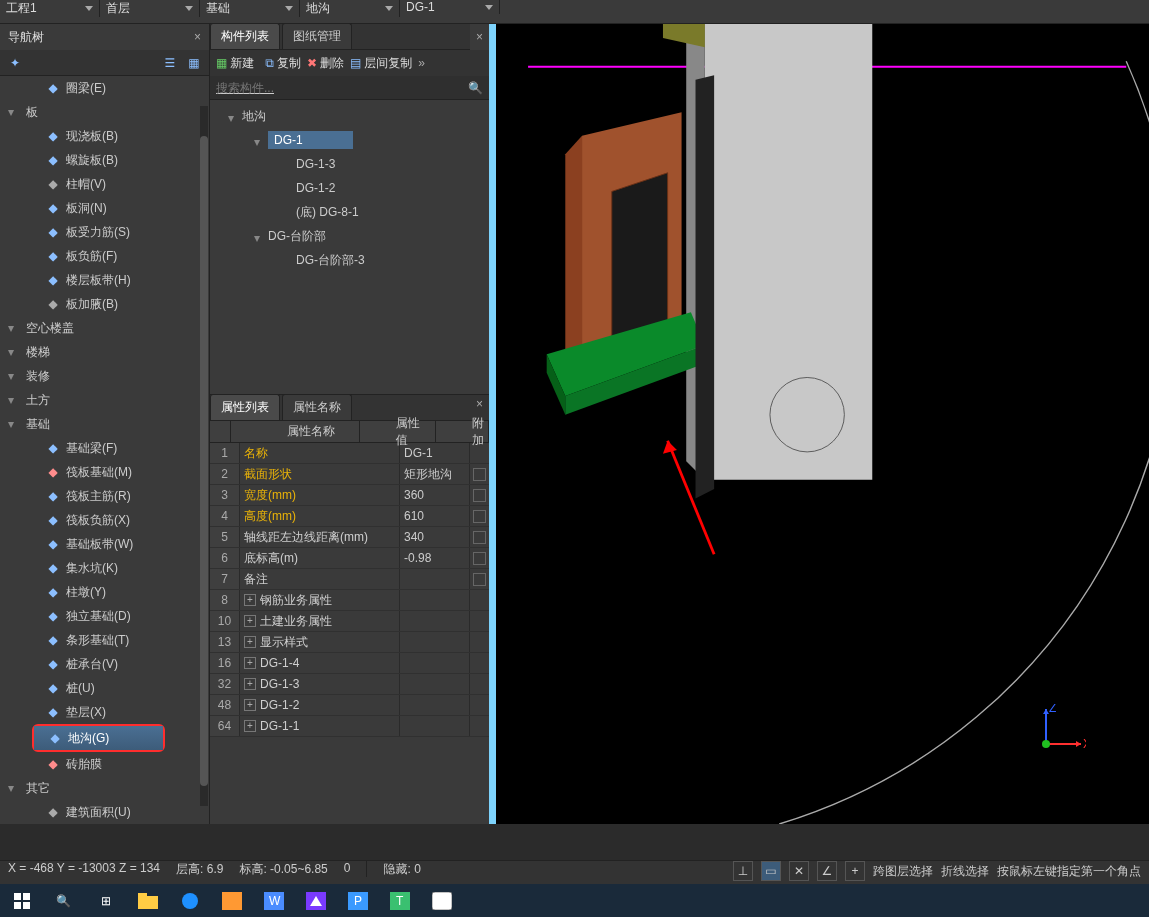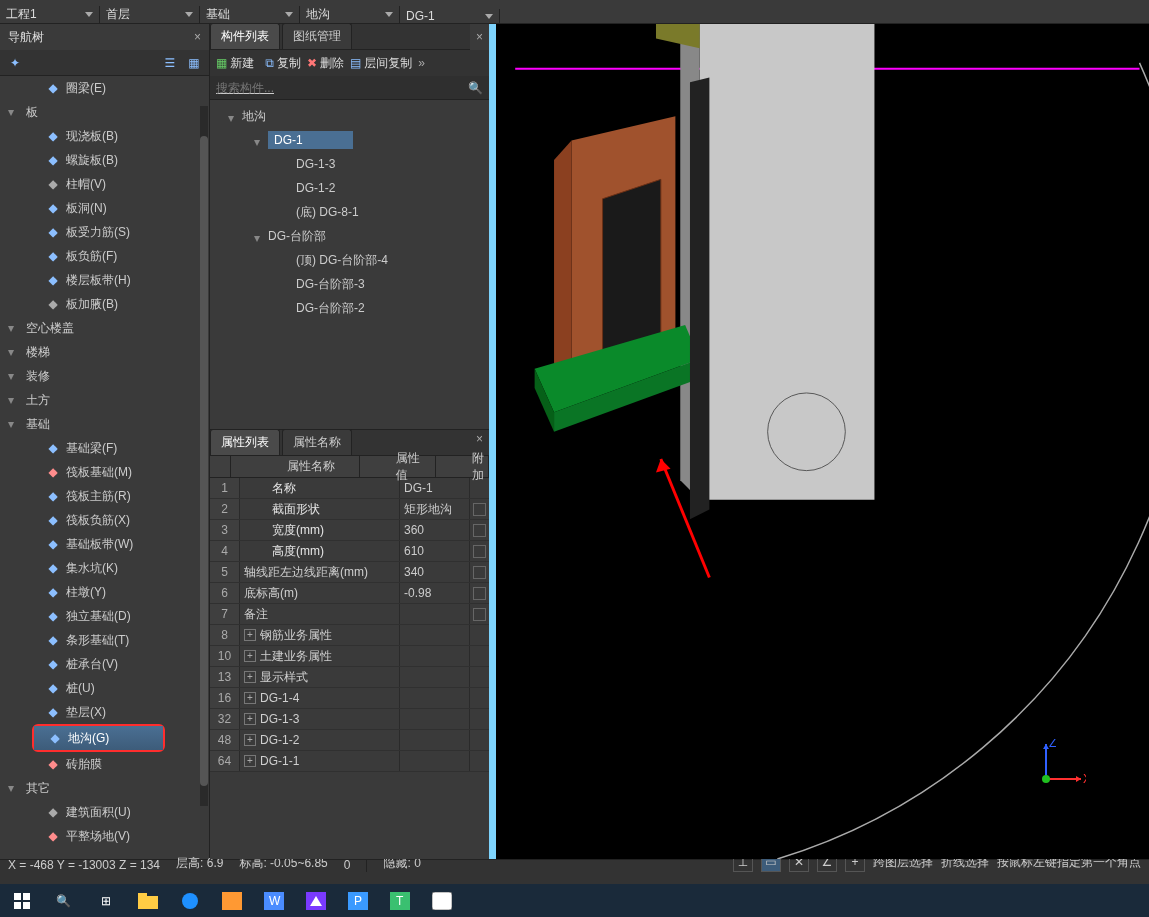--- a/index.html
+++ b/index.html
@@ -1,18 +1,18 @@
 <!DOCTYPE html>
 <html><head>
 <meta charset="utf-8">
 <style>
 * { box-sizing: border-box; margin: 0; padding: 0; font-family: "Microsoft YaHei", Arial, sans-serif; font-size: 12px; }
 html, body { width: 1149px; height: 917px; overflow: hidden; background: #2b2b2b; color: #cfcfcf; }
 .app { display: flex; flex-direction: column; width: 100%; height: 100%; }
-.topbar { display: flex; height: 24px; background: #3a3a3a; border-bottom: 1px solid #222; align-items: flex-end; }
+.topbar { display: flex; height: 24px; background: #3a3a3a; border-bottom: 1px solid #222; align-items: flex-start; }
 .combo { display: flex; align-items: center; padding: 0 6px; border-right: 1px solid #222; background: #3a3a3a; position: relative; min-width: 90px; }
 .combo .txt { flex: 1; color: #ddd; }
 .combo .caret { width: 0; height: 0; border-left: 4px solid transparent; border-right: 4px solid transparent; border-top: 5px solid #aaa; margin-left: 6px; }
 .body { flex: 1; display: flex; min-height: 0; }
 .leftcol { width: 210px; background: #3a3a3a; display: flex; flex-direction: column; border-right: 1px solid #222; }
 .panel-title { display: flex; align-items: center; justify-content: space-between; padding: 4px 8px; background: #3a3a3a; color: #ddd; height: 26px; }
 .panel-title .close { color: #aaa; }
 .toolbar { display: flex; gap: 6px; padding: 4px 6px; background: #333; border-bottom: 1px solid #222; height: 26px; align-items: center; }
 .toolbar .sp { flex: 1; }
 .icon-btn { width: 18px; height: 18px; display: flex; align-items: center; justify-content: center; color: #8cbfff; }
@@ -42,25 +42,25 @@
 .prop-panel { height: 430px; background: #3a3a3a; border-top: 1px solid #222; display: flex; flex-direction: column; position: relative; }
 .prop-panel .close { position: absolute; top: 2px; right: 6px; color: #aaa; }
 .prop-head { display: flex; height: 22px; background: #3f3f3f; border-bottom: 1px solid #222; gap: 32px; }
 .prop-head div { border-right: 1px solid #222; display: flex; align-items: center; padding: 0 4px; color: #ccc; }
 .prop-body { flex: 1; overflow: auto; }
 .prop-row { display: flex; height: 21px; border-bottom: 1px solid #303030; align-items: stretch; }
 .prop-row .rn { width: 30px; background: #3f3f3f; text-align: center; color: #aaa; display: flex; align-items: center; justify-content: center; border-right: 1px solid #2a2a2a; }
 .prop-row .pn { width: 160px; padding-left: 4px; display: flex; align-items: center; border-right: 1px solid #2a2a2a; }
 .prop-row .pv { width: 70px; padding-left: 4px; display: flex; align-items: center; color: #ccc; border-right: 1px solid #2a2a2a; }
 .prop-row .pc { flex: 1; display: flex; align-items: center; justify-content: center; }
-.prop-row .link { color: #e5e5e5; margin-left: 28px; }
+.prop-row .link { color: #eab308; }
 .prop-row .exp2 { width: 12px; height: 12px; border: 1px solid #777; color: #aaa; font-size: 10px; line-height: 10px; text-align: center; margin-right: 4px; }
 .view { flex: 1; background: #000; position: relative; overflow: hidden; }
 .axis { position: absolute; left: 540px; bottom: 70px; }
-.status { height: 24px; background: #333; color: #ccc; display: flex; align-items: flex-end; padding: 12px 8px; gap: 16px; border-top: 1px solid #222; }
+.status { height: 24px; background: #333; color: #ccc; display: flex; align-items: flex-start; padding: 0 8px; gap: 16px; border-top: 1px solid #222; margin-top: 36px; }
 .status .sep { width: 1px; height: 16px; background: #222; }
 .status .rt { margin-left: auto; display: flex; gap: 8px; align-items: center; }
 .taskbar { height: 33px; background: #1a2a3a; display: flex; align-items: center; gap: 14px; padding: 0 8px; }
 .task-ic { width: 28px; height: 22px; display: flex; align-items: center; justify-content: center; }
 .scrollbar { position: absolute; right: 1px; top: 30px; width: 8px; height: 700px; background: #2a2a2a; }
 .scrollbar .thumb { background: #555; width: 100%; border-radius: 4px; }
 .small-cb { width: 13px; height: 13px; border: 1px solid #666; background: #3a3a3a; }
 svg { display: block; }
 .statusbtn { width: 20px; height: 20px; border: 1px solid #555; display: flex; align-items: center; justify-content: center; }
 .statusbtn.active { background: #3d5c7a; }
@@ -294,29 +294,21 @@
           <div class="tree-item lvl3">
             <span class="exp"></span>
             <span class="lbl">(底)  DG-8-1</span>
           </div>
           <div class="tree-item lvl2">
             <span class="exp">▾</span>
             <span class="lbl">DG-台阶部</span>
           </div>
           <div class="tree-item lvl3">
             <span class="exp"></span>
-            <span class="lbl">(顶)  DG-台阶部-4</span>
-          </div>
-          <div class="tree-item lvl3">
-            <span class="exp"></span>
             <span class="lbl">DG-台阶部-3</span>
-          </div>
-          <div class="tree-item lvl3">
-            <span class="exp"></span>
-            <span class="lbl">DG-台阶部-2</span>
           </div>
         </div>
 
       <div class="prop-panel">
         <span class="close">×</span>
         <div class="tabs">
           <div class="tab active">属性列表</div>
           <div class="tab">属性名称</div>
         </div>
         <div class="prop-head">

